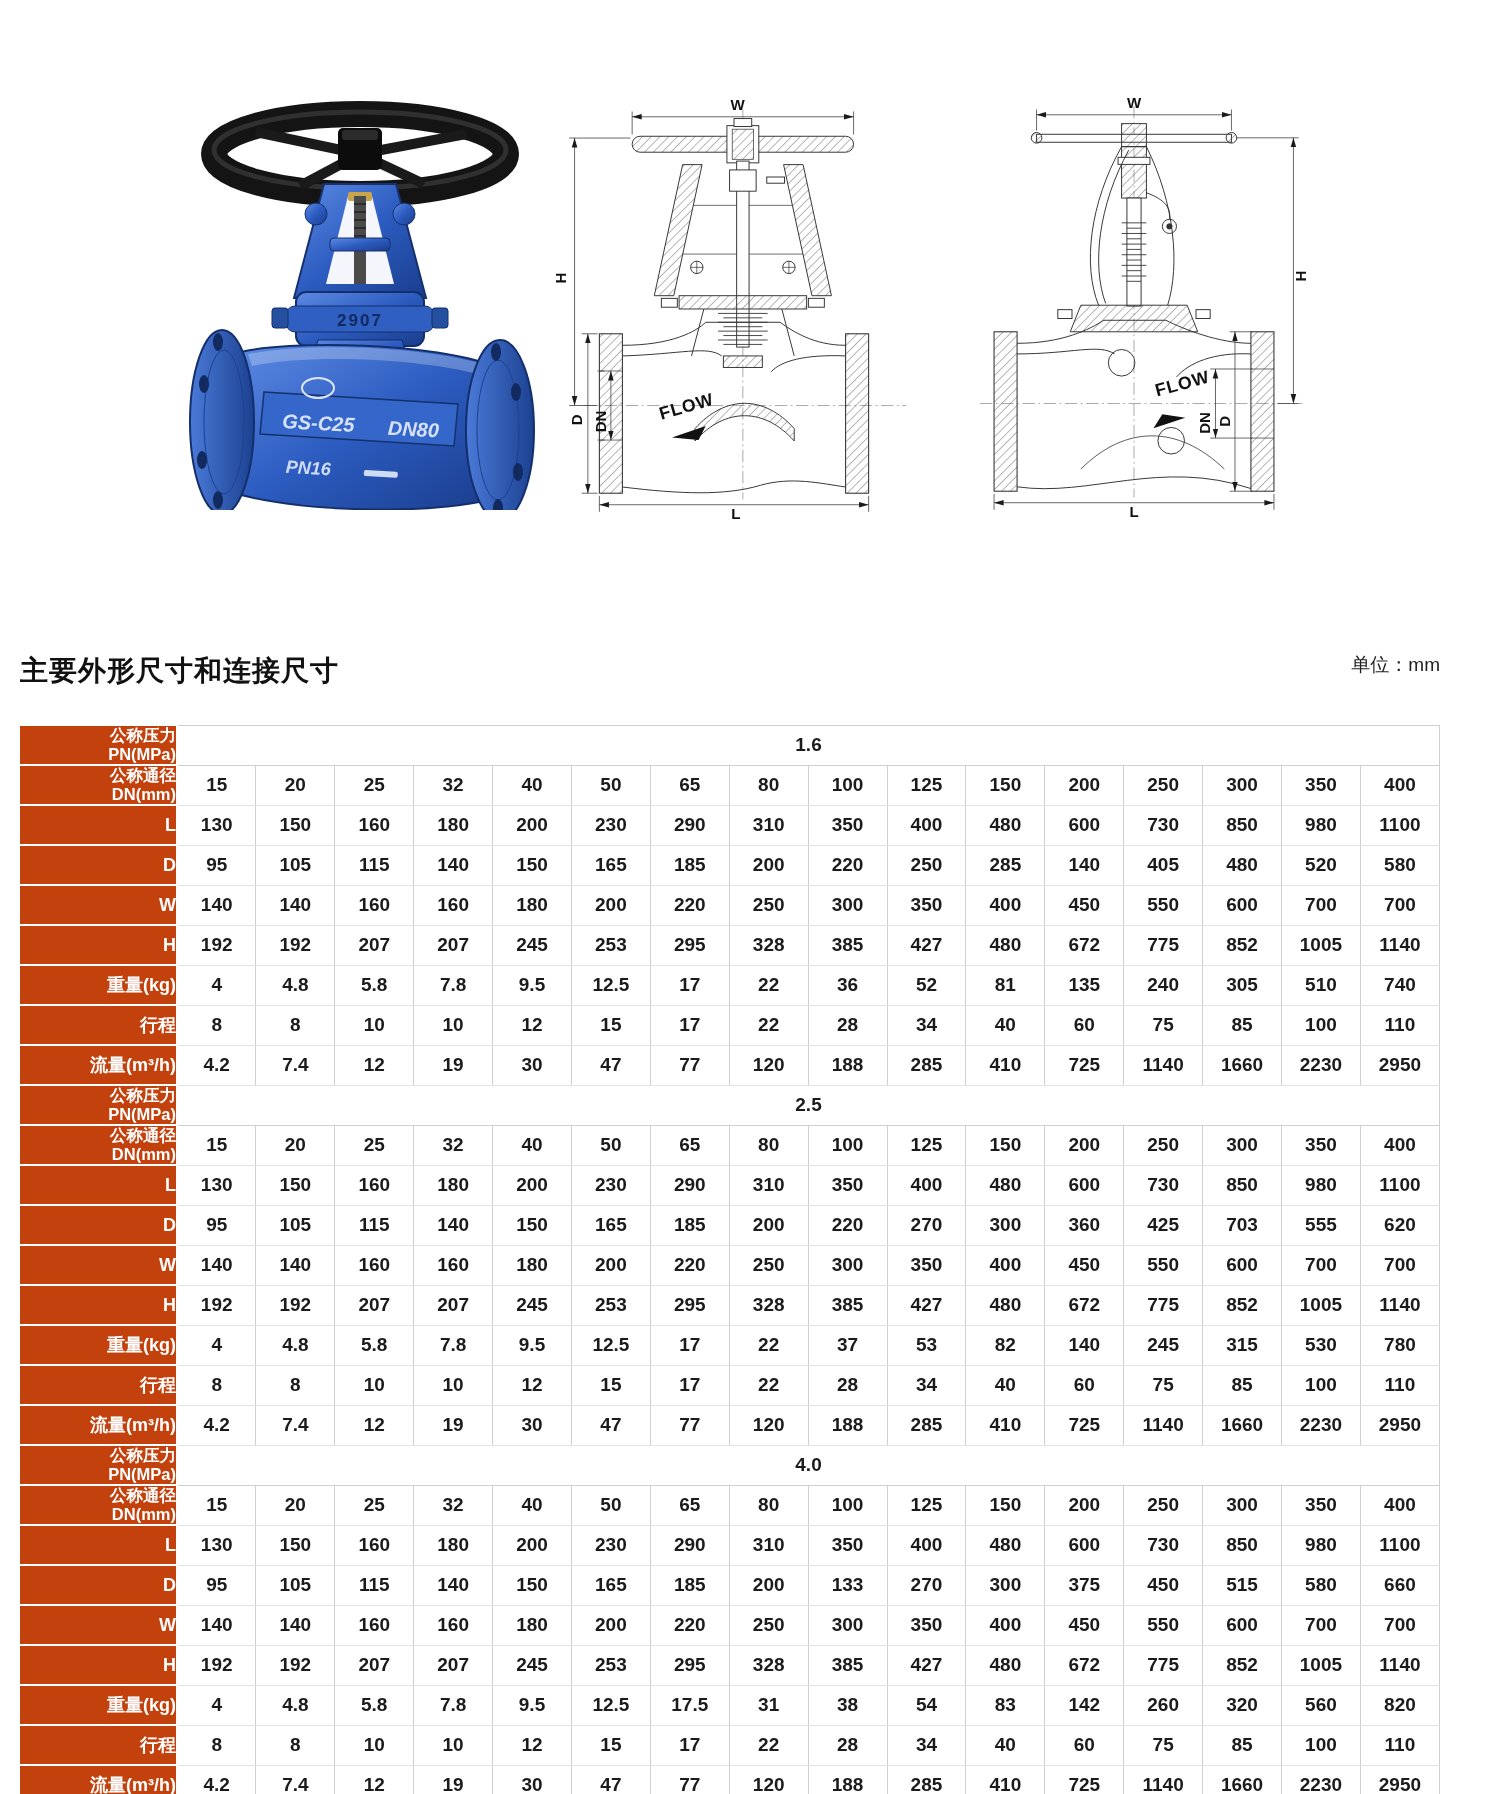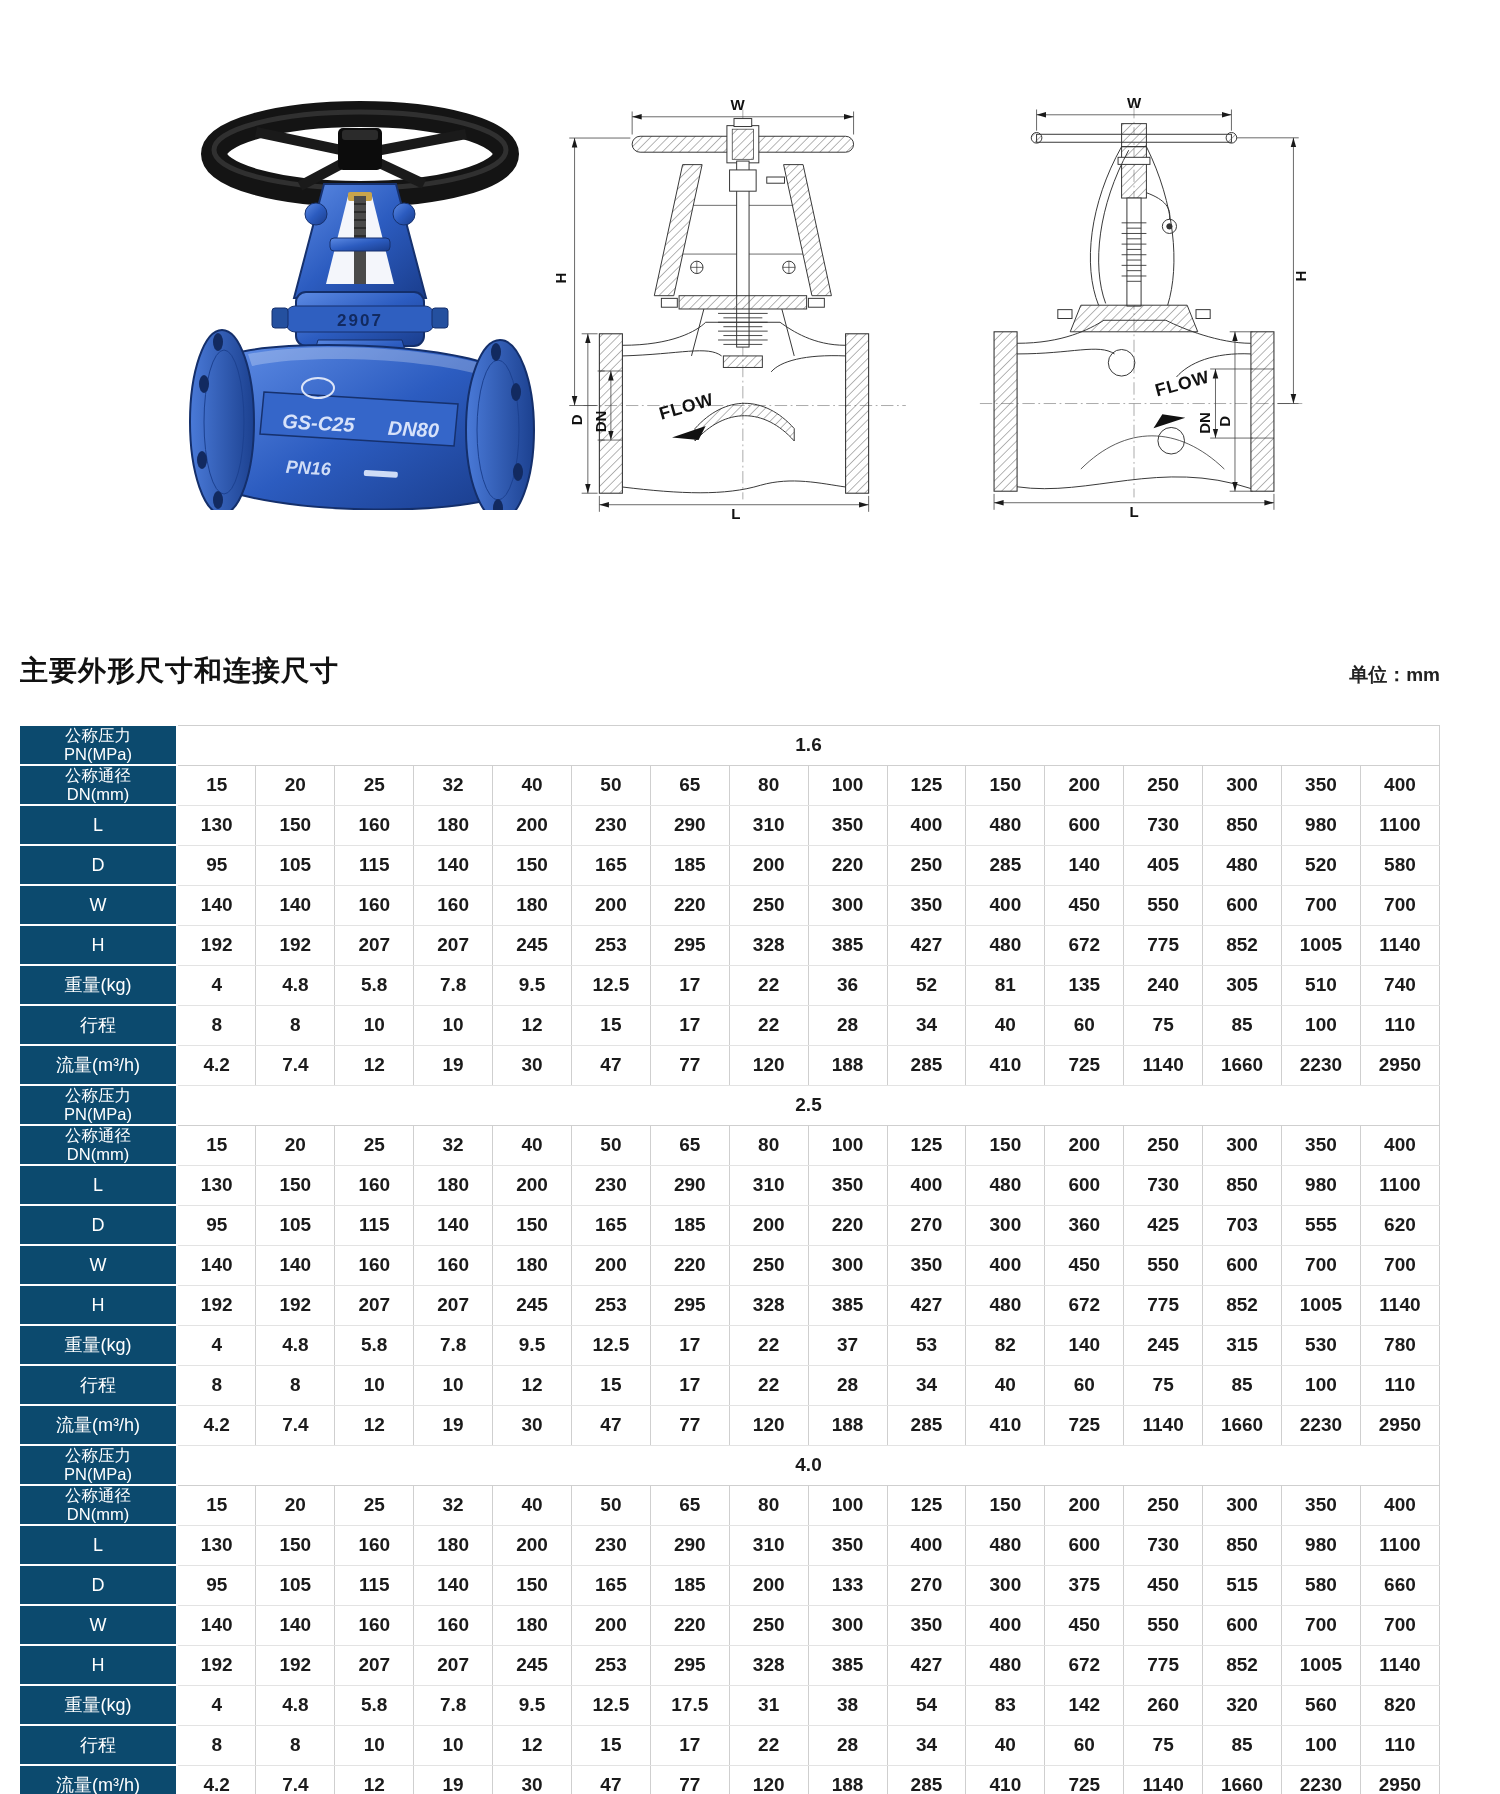--- a/index.html
+++ b/index.html
@@ -4,32 +4,32 @@
 <style>
   html,body{margin:0;padding:0;background:#fff;}
   .page{position:relative;width:1500px;height:1794px;background:#ffffff;overflow:hidden;
         font-family:"Liberation Sans",sans-serif;}
   .figs{position:absolute;left:0;top:0;width:1500px;height:640px;}
   .fig{position:absolute;}
   #fig-photo{left:168px;top:92px;}
   #fig-front{left:548px;top:90px;}
   #fig-side{left:948px;top:88px;}
   .title-row{position:absolute;left:20px;top:652px;width:1420px;display:flex;
-             justify-content:space-between;align-items:flex-end;}
+             justify-content:space-between;}
   .doc-title{font-size:28px;font-weight:700;color:#111;letter-spacing:1px;}
-  .unit-label{font-size:19px;font-weight:700;color:#222;padding-bottom:2px;}
+  .unit-label{font-size:19px;font-weight:400;color:#222;padding-bottom:2px;}
   #spec-table{position:absolute;left:20px;top:724px;}
   table.spec{border-collapse:collapse;table-layout:fixed;width:1420px;}
   .spec td{height:38px;text-align:center;vertical-align:middle;padding:0;}
   .spec td.val,.spec td.pnval{background:#fff;border:1px solid #cfcfcf;
       border-top-color:#e3e3e3;border-bottom-color:#e3e3e3;
       font-size:19px;font-weight:700;color:#1b1b1b;}
   .spec td.pnval{border-color:#cfcfcf;margin-left:16px;}
-  .spec td.lbl{background:#0c4a6e;color:#fff;font-size:18px;font-weight:400;
-      border:2px solid #ffffff;border-left:none;}
+  .spec td.lbl{background:#c2410c;color:#fff;font-size:18px;font-weight:700;
+      border:2px solid #ffffff;border-left:none;text-align:right;}
   .spec td.lbl.head{font-size:16.5px;}
   .spec td.lbl.head div{line-height:19px;}
   svg text{font-family:"Liberation Sans",sans-serif;}
   .dimtxt{font-size:17px;font-weight:700;fill:#111;}
   .flowtxt{font-size:20px;font-weight:700;fill:#111;letter-spacing:1px;}
 </style>
 </head>
 <body>
 
 <div class="page">

